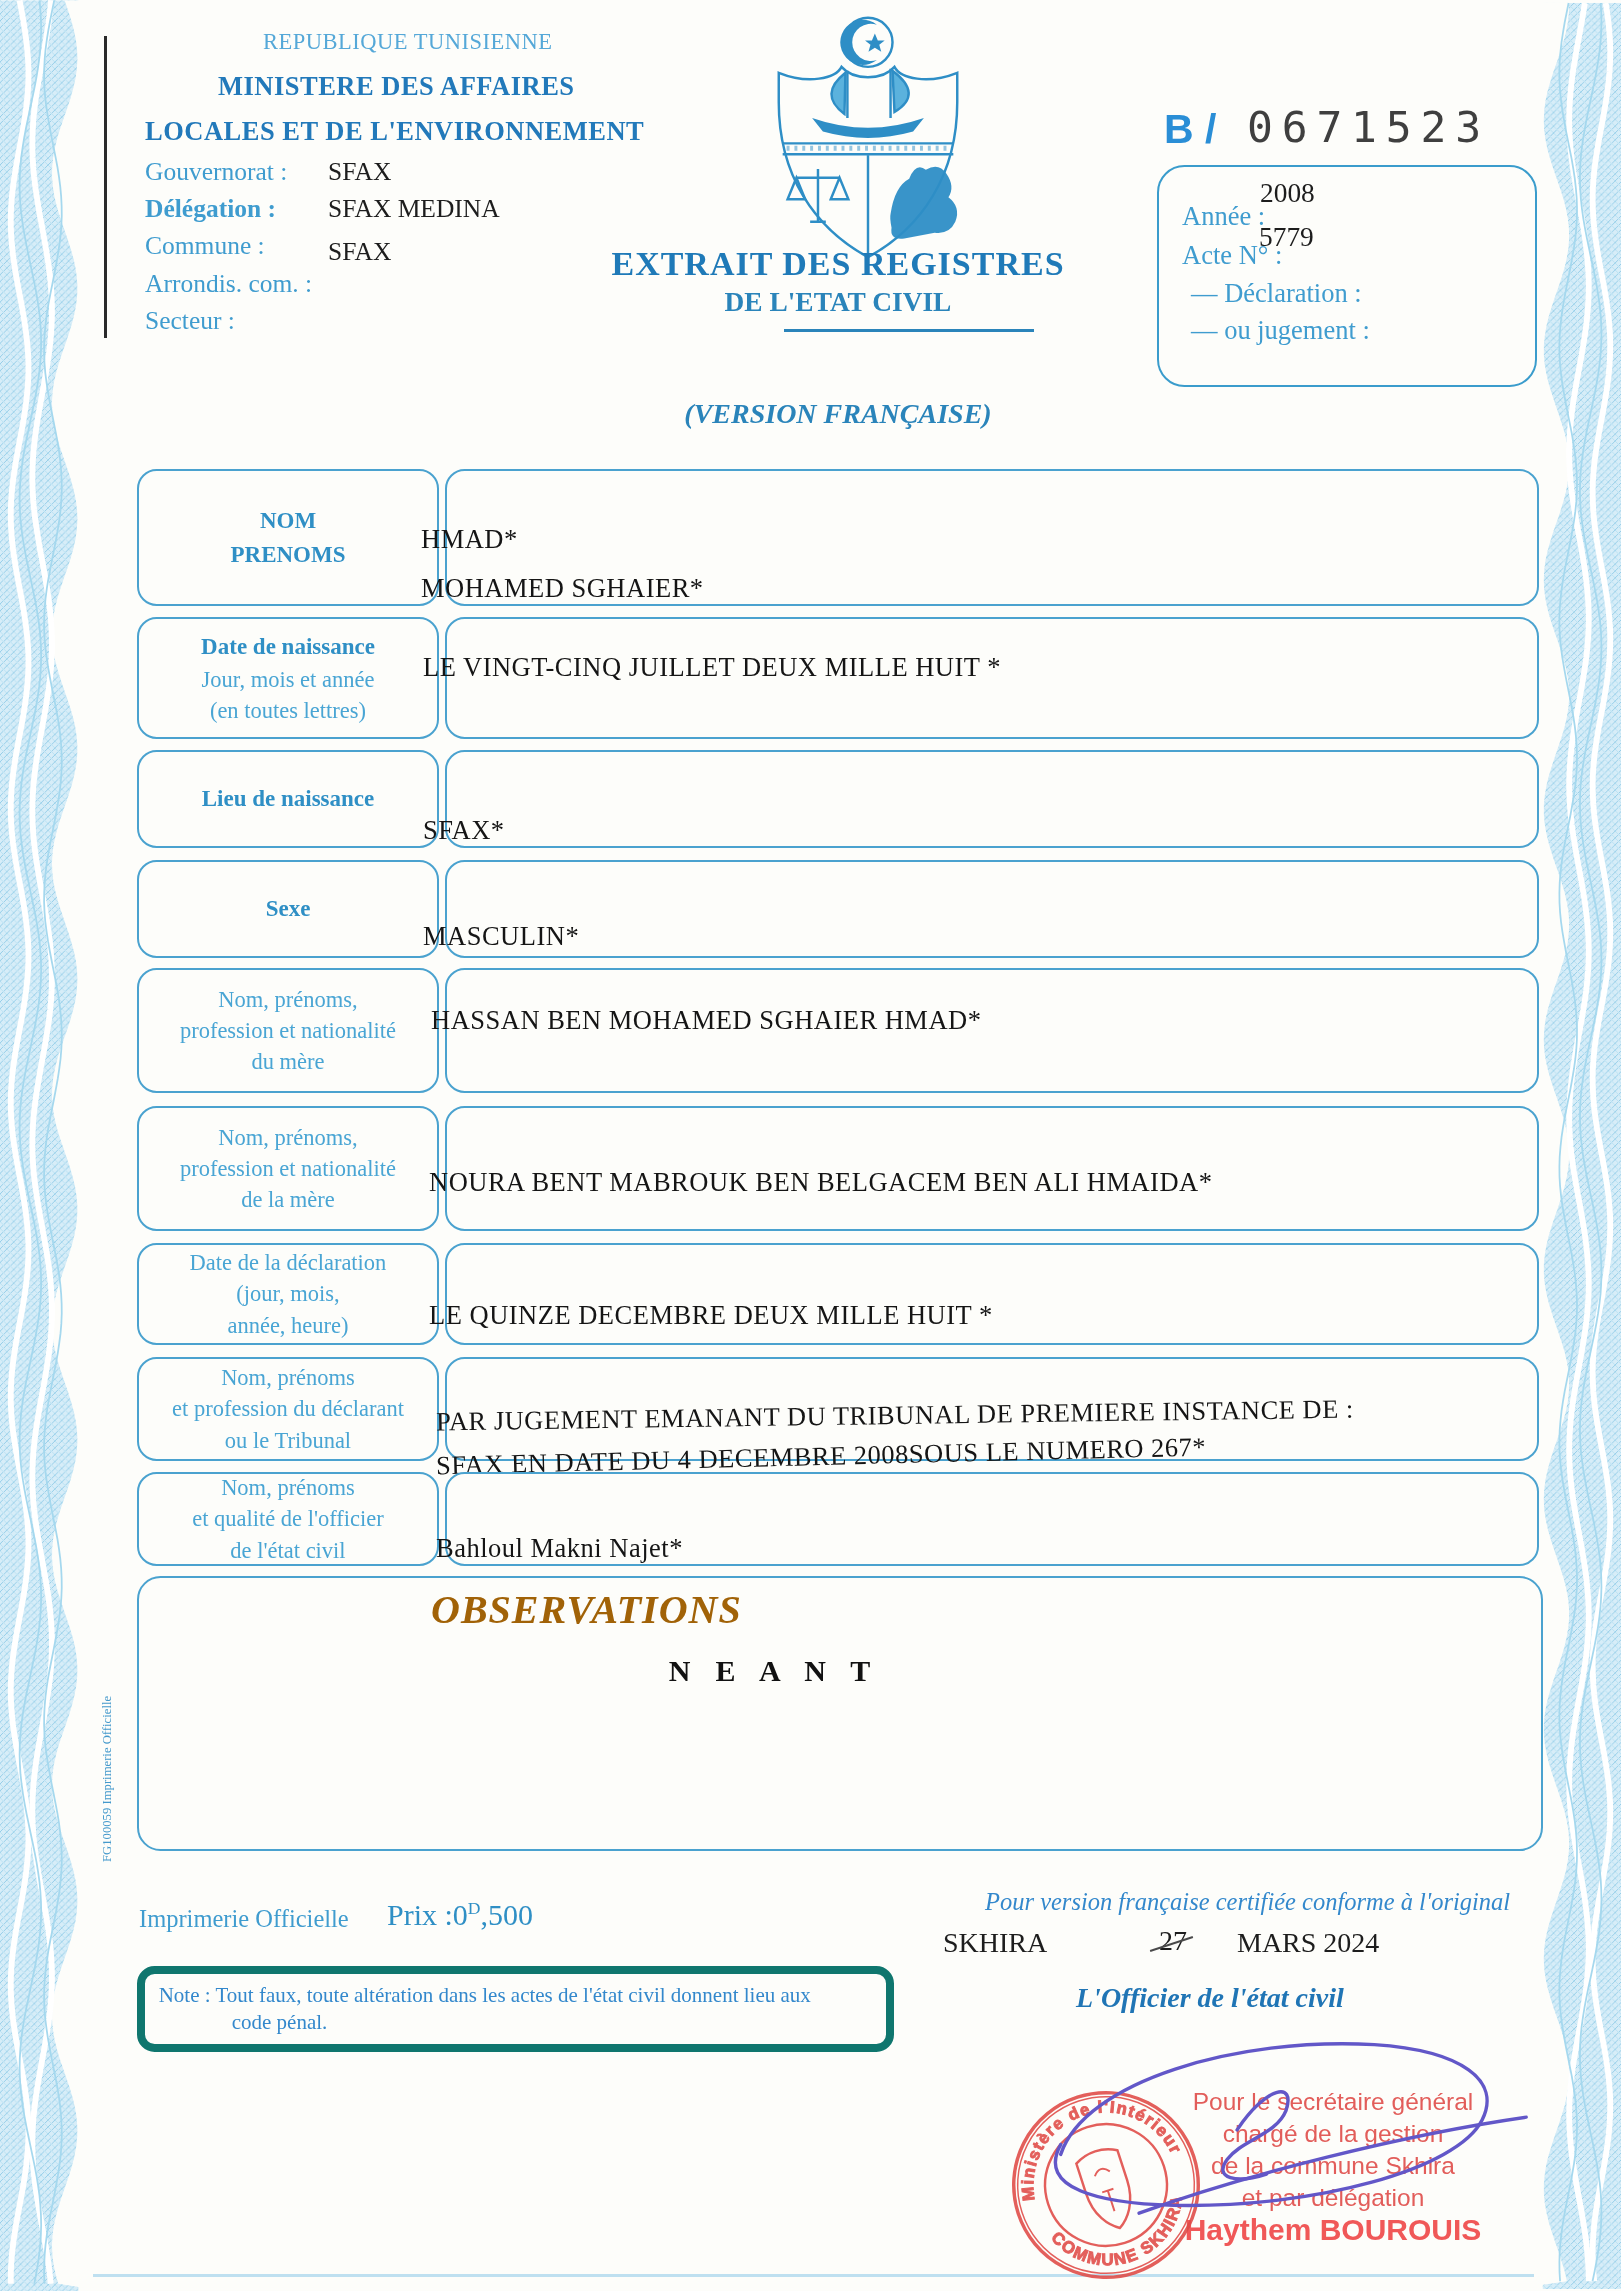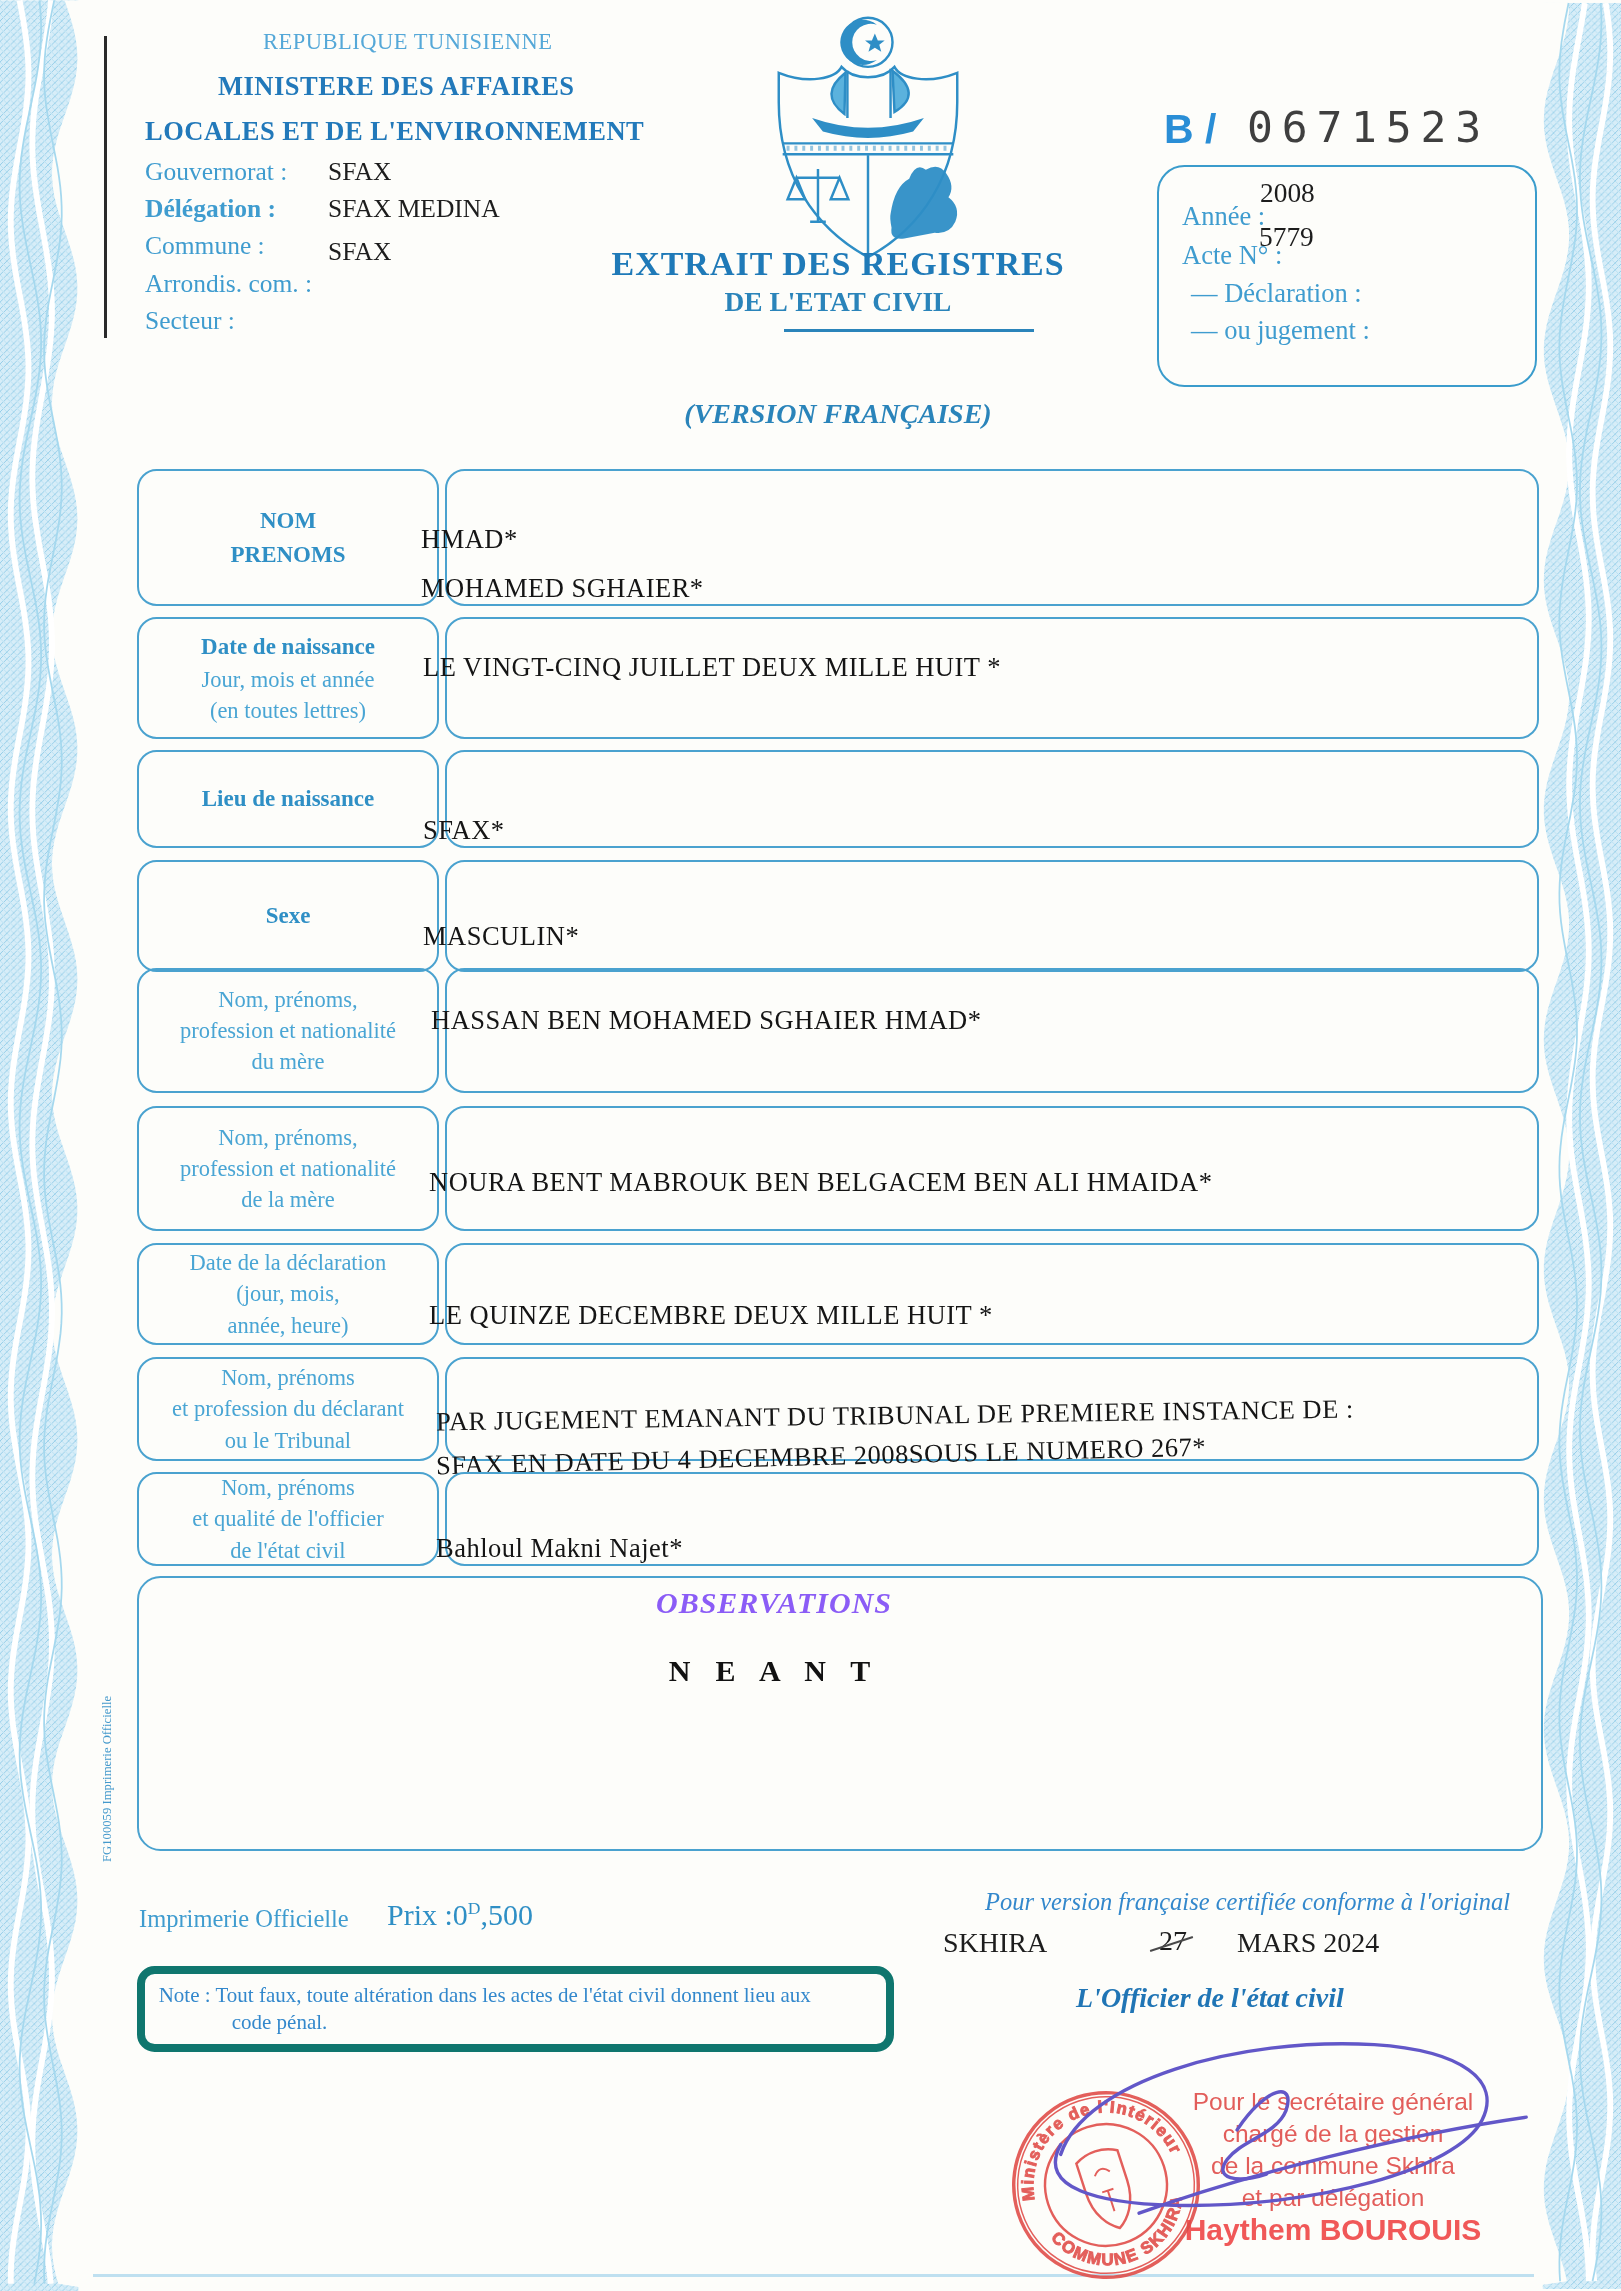--- a/index.html
+++ b/index.html
@@ -26,21 +26,21 @@
   
   .row{position:absolute;left:137px;width:1402px;}
   .lbox{position:absolute;left:0;top:0;bottom:0;width:298px;border:2.5px solid #4aa2cf;border-radius:19.6px;
         display:flex;flex-direction:column;justify-content:center;align-items:center;text-align:center;}
   .vbox{position:absolute;left:308px;right:0;top:0;bottom:0;border:2.5px solid #4aa2cf;border-radius:19.6px;}
   .lblb{color:#2f8fc5;font-size:23px;font-weight:bold;line-height:1.45;}
   .lbll{color:#49a5d4;font-size:22.5px;line-height:1.38;}
   .val{position:absolute;font-size:26.5px;color:#151515;letter-spacing:0.5px;white-space:nowrap;}
   
   .obsbox{border:2.5px solid #4aa2cf;border-radius:23.5px;}
-  .obst{color:#8b5cf6;font-size:30px;font-weight:bold;font-style:italic;text-align:center;letter-spacing:1px;}
+  .obst{color:#a16207;font-size:40px;font-weight:bold;font-style:italic;letter-spacing:1px;}
   .neant{font-size:30px;font-weight:bold;letter-spacing:8.8px;text-align:center;color:#111;}
   
   .impr{color:#3f9ccf;font-size:24.5px;}
   .prix{color:#2f8fc5;font-size:30px;}
   .certif{color:#3388cc;font-size:24.5px;font-style:italic;}
   .dateline{font-size:28px;color:#1d1d1d;}
   .officer{color:#2075b5;font-size:28px;font-weight:bold;font-style:italic;}
   .notebox{border:8px solid #0f766e;border-radius:17.6px;color:#3388cc;font-size:21px;line-height:1.3;
            padding:7.8px 13.7px 7.8px 13.7px;}
   .note-indent{padding-left:73px;}
@@ -160,21 +160,21 @@
   <div class="row" style="top:617px;height:122px;">
     <div class="lbox">
       <div class="lblb">Date de naissance</div>
       <div class="lbll">Jour, mois et année</div>
       <div class="lbll">(en toutes lettres)</div>
     </div>
     <div class="vbox"></div>
     <div class="val" style="left:286px;top:35px;">LE VINGT-CINQ JUILLET  DEUX MILLE HUIT *</div>
   </div>
 
-  <div class="row" style="top:860px;height:112px;">
+  <div class="row" style="top:860px;height:98px;">
     <div class="lbox">
       <div class="lblb">Sexe</div>
     </div>
     <div class="vbox"></div>
     <div class="val" style="left:286px;top:61px;">MASCULIN*</div>
   </div>
 
   <div class="row" style="top:968px;height:125px;">
     <div class="lbox">
       <div class="lbll">Nom, prénoms,</div>

